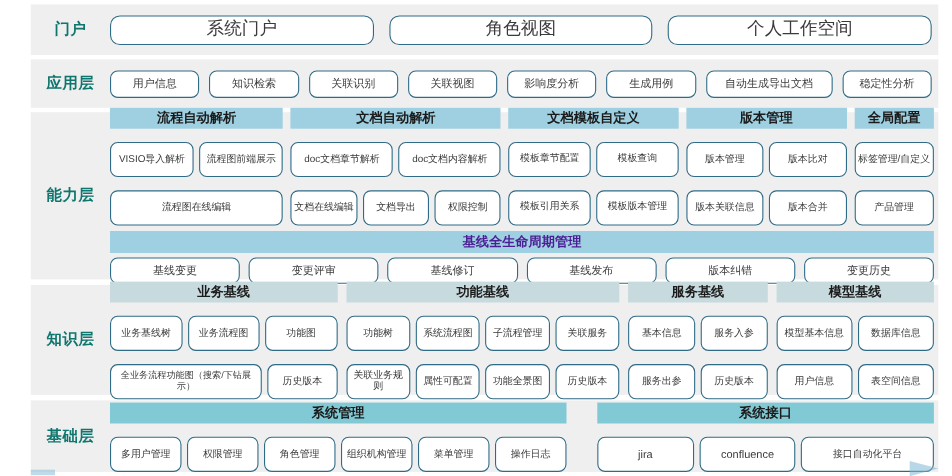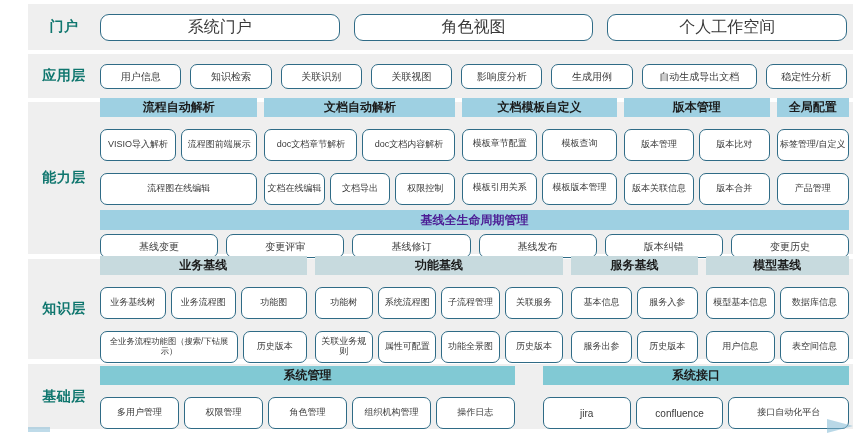--- a/index.html
+++ b/index.html
@@ -270,20 +270,21 @@
     <div class="band-body" style="display:flex; align-items:flex-end;">
       <div class="base-inner">
 
         <div class="colgrp" style="flex:2.1 1 0;">
           <div class="grp-head teal">系统管理</div>
           <div class="grp-row">
             <div class="pill">多用户管理</div>
             <div class="pill">权限管理</div>
             <div class="pill">角色管理</div>
             <div class="pill">组织机构管理</div>
+            <div class="pill">菜单管理</div>
             <div class="pill">操作日志</div>
           </div>
         </div>
 
         <div class="colgrp" style="flex:1.55 1 0;">
           <div class="grp-head teal">系统接口</div>
           <div class="grp-row">
             <div class="pill" style="font-size:10px;">jira</div>
             <div class="pill" style="font-size:10px;">confluence</div>
             <div class="pill" style="flex:1.4 1 0;">接口自动化平台</div>

